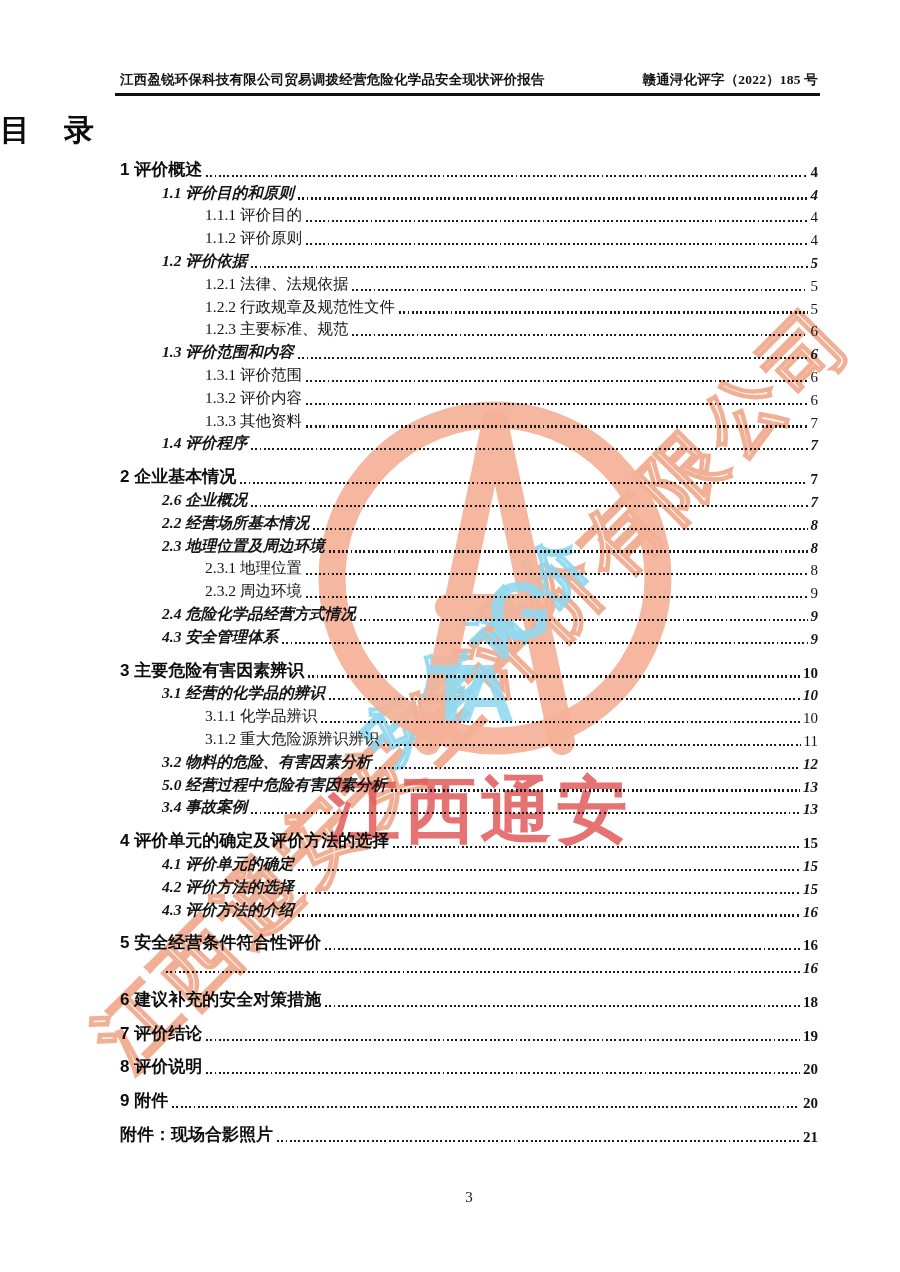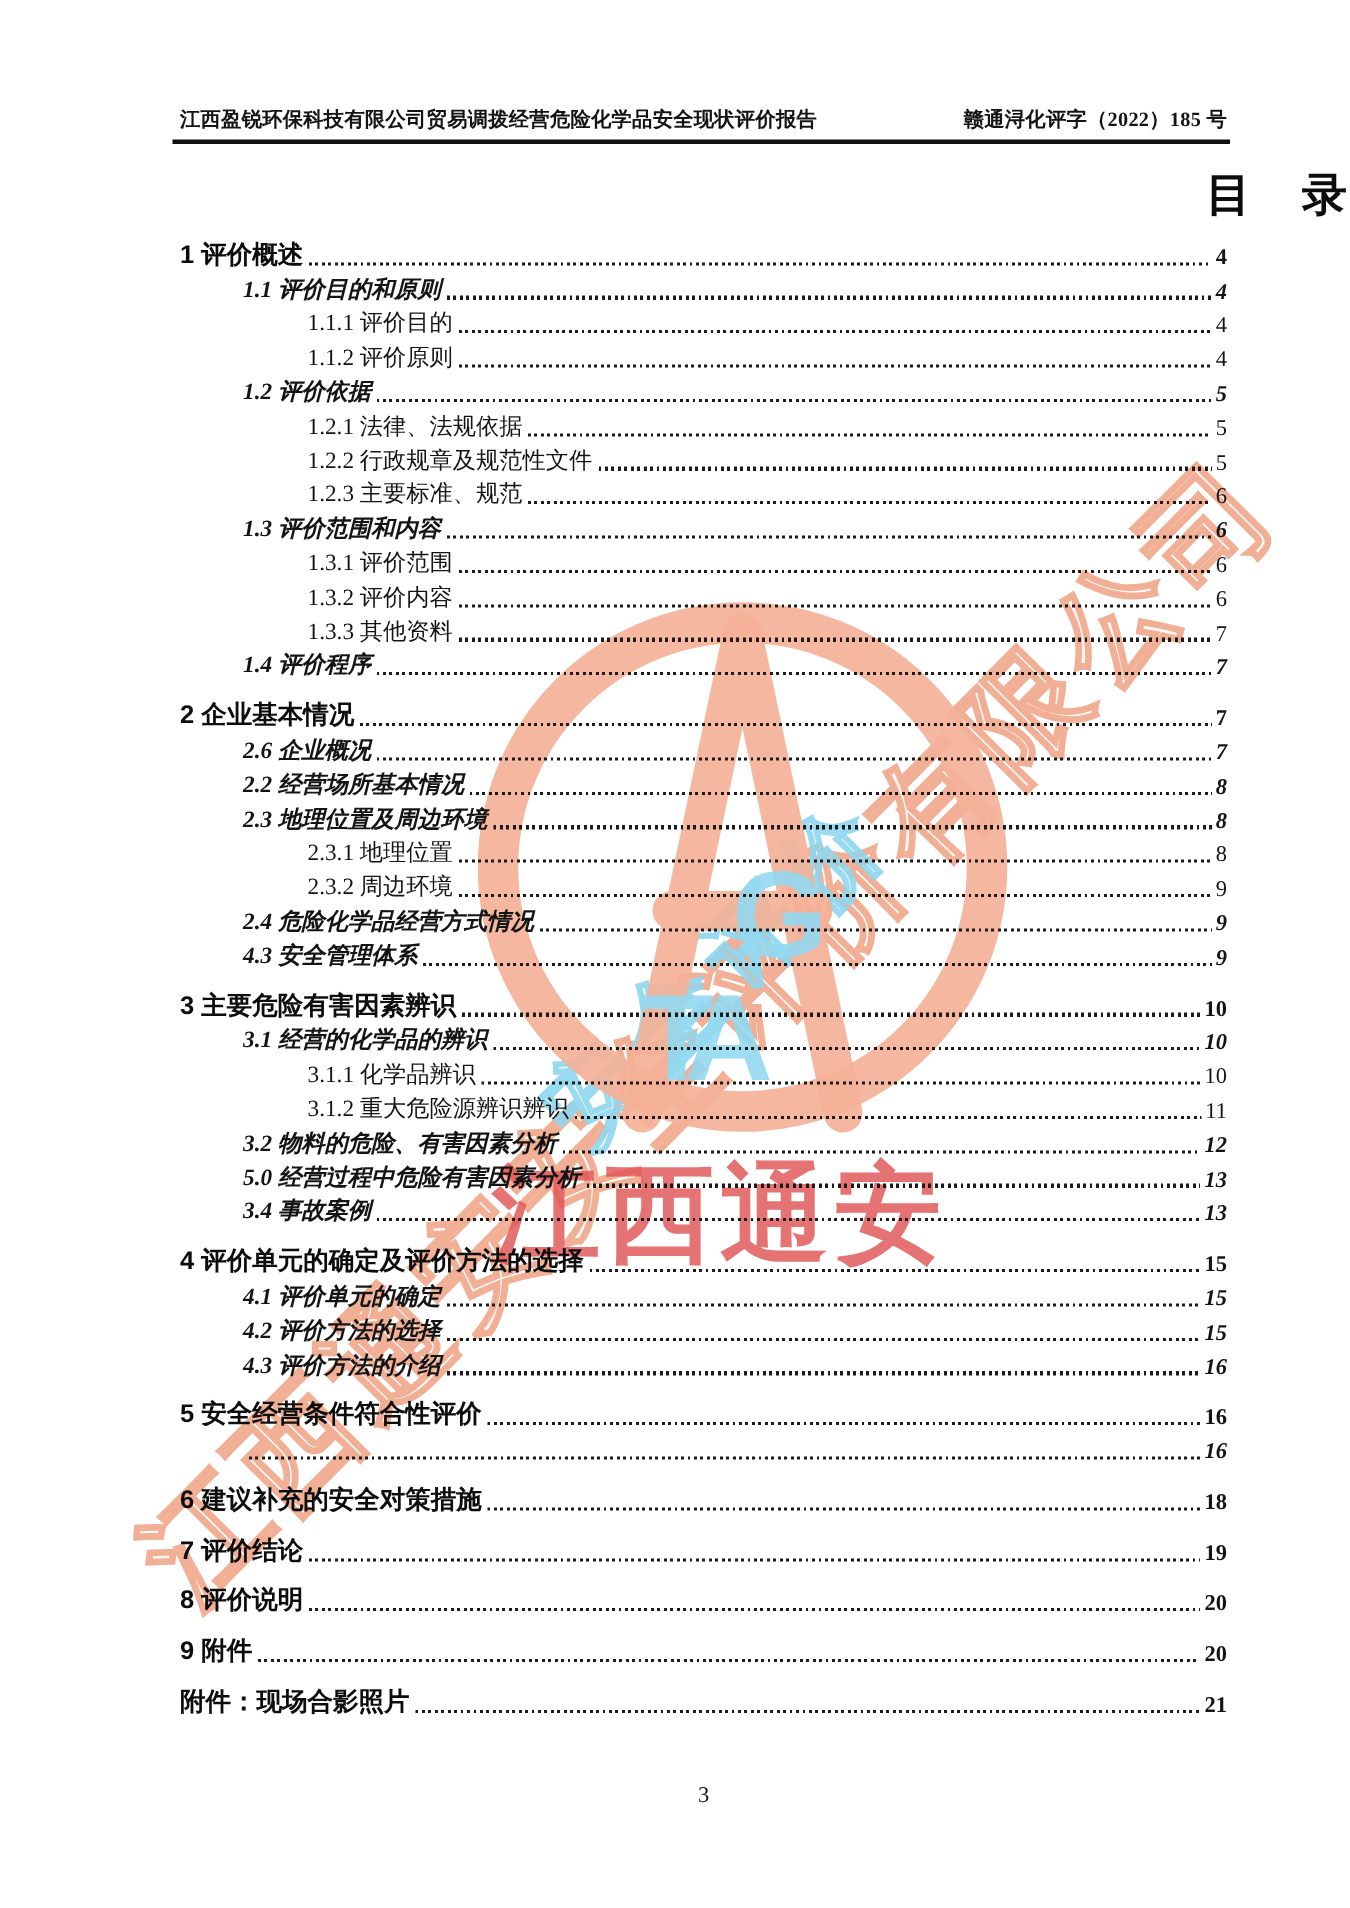--- a/index.html
+++ b/index.html
@@ -43,21 +43,21 @@
   }
   
   .header{
     position:absolute;z-index:1;top:71px;left:120px;right:82px;
     display:flex;justify-content:space-between;align-items:baseline;
     font-size:13.5px;font-weight:600;letter-spacing:0.2px;
   }
   .h-rule{position:absolute;z-index:1;top:93px;left:115px;right:80px;height:2.5px;background:#101010;}
   
   .title{
-    position:absolute;z-index:1;top:110px;left:0;right:0;margin:0;text-align:right;
+    position:absolute;z-index:1;top:110px;left:0;right:0;margin:0;text-align:left;
     font-family:"Liberation Serif","DejaVu Serif",serif;
     font-size:30px;font-weight:700;letter-spacing:2px;color:#0d0d0d;
   }
   
   .toc{position:absolute;z-index:1;top:158px;left:120px;right:82px;}
   .row{display:flex;align-items:flex-end;height:22.8px;}
   .row.gap{margin-top:11px;}
   .row .label{white-space:nowrap;line-height:20px;}
   .row .pg{line-height:20px;}
   .leader{

